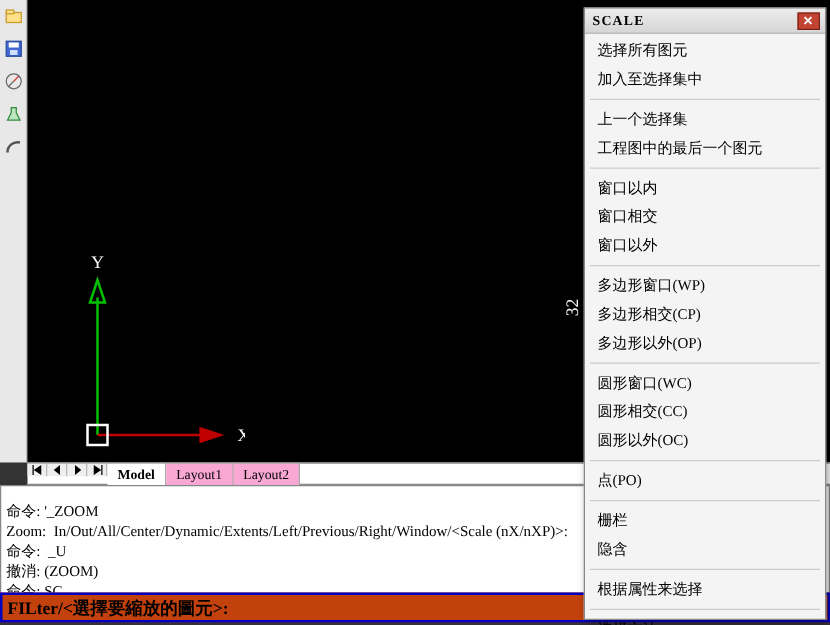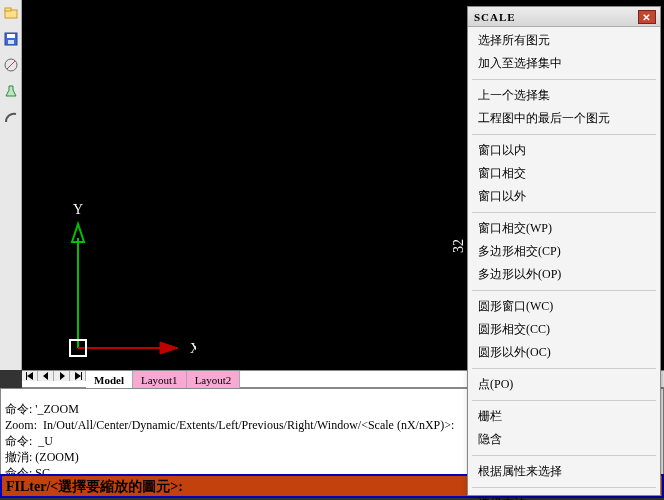--- a/index.html
+++ b/index.html
@@ -180,21 +180,21 @@
     <div class="mitem">选择所有图元</div>
     <div class="mitem">加入至选择集中</div>
     <div class="sep"></div>
     <div class="mitem">上一个选择集</div>
     <div class="mitem">工程图中的最后一个图元</div>
     <div class="sep"></div>
     <div class="mitem">窗口以内</div>
     <div class="mitem">窗口相交</div>
     <div class="mitem">窗口以外</div>
     <div class="sep"></div>
-    <div class="mitem">窗口相交(WP)</div>
+    <div class="mitem">多边形窗口(WP)</div>
     <div class="mitem">多边形相交(CP)</div>
     <div class="mitem">多边形以外(OP)</div>
     <div class="sep"></div>
     <div class="mitem">圆形窗口(WC)</div>
     <div class="mitem">圆形相交(CC)</div>
     <div class="mitem">圆形以外(OC)</div>
     <div class="sep"></div>
     <div class="mitem">点(PO)</div>
     <div class="sep"></div>
     <div class="mitem">栅栏</div>

